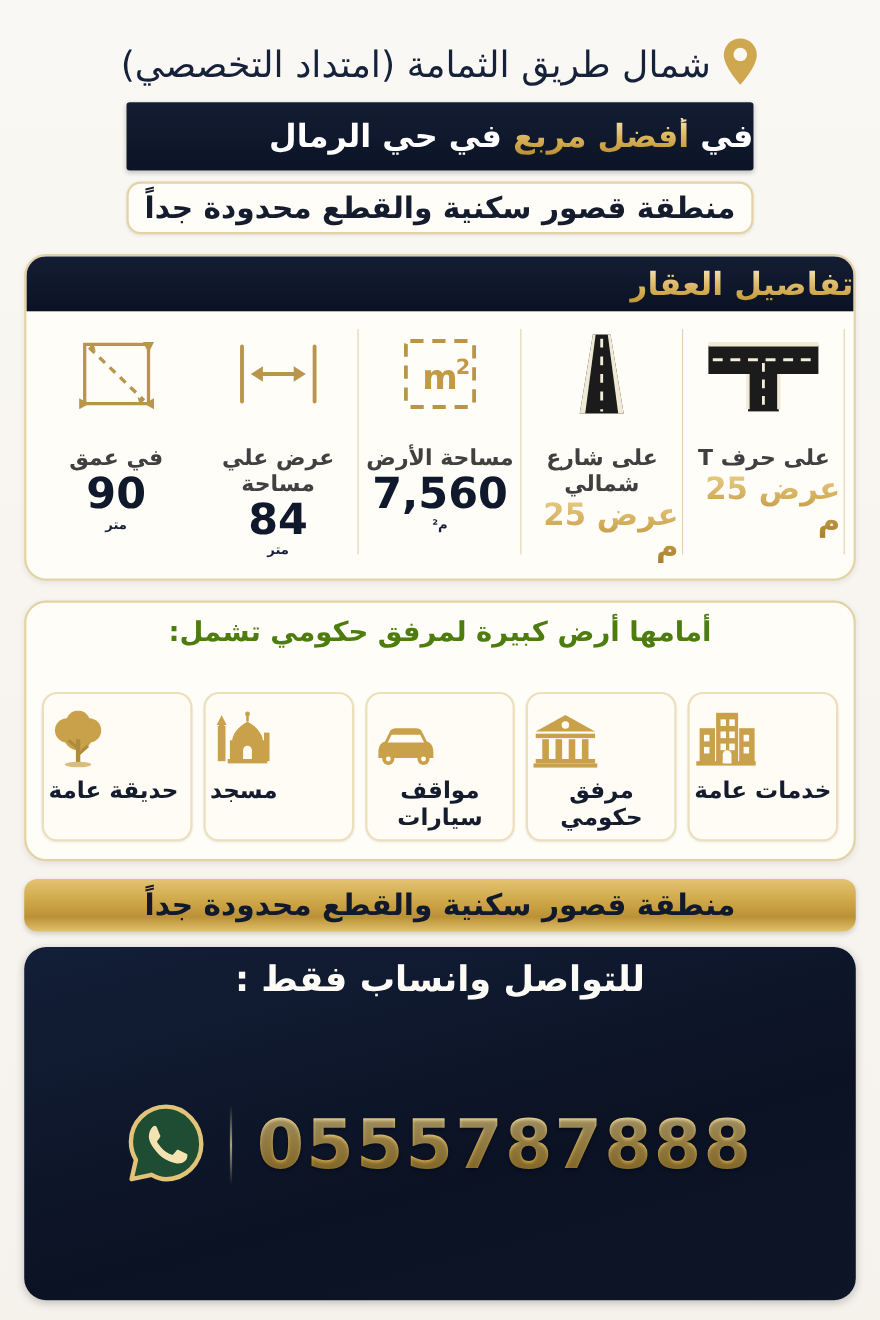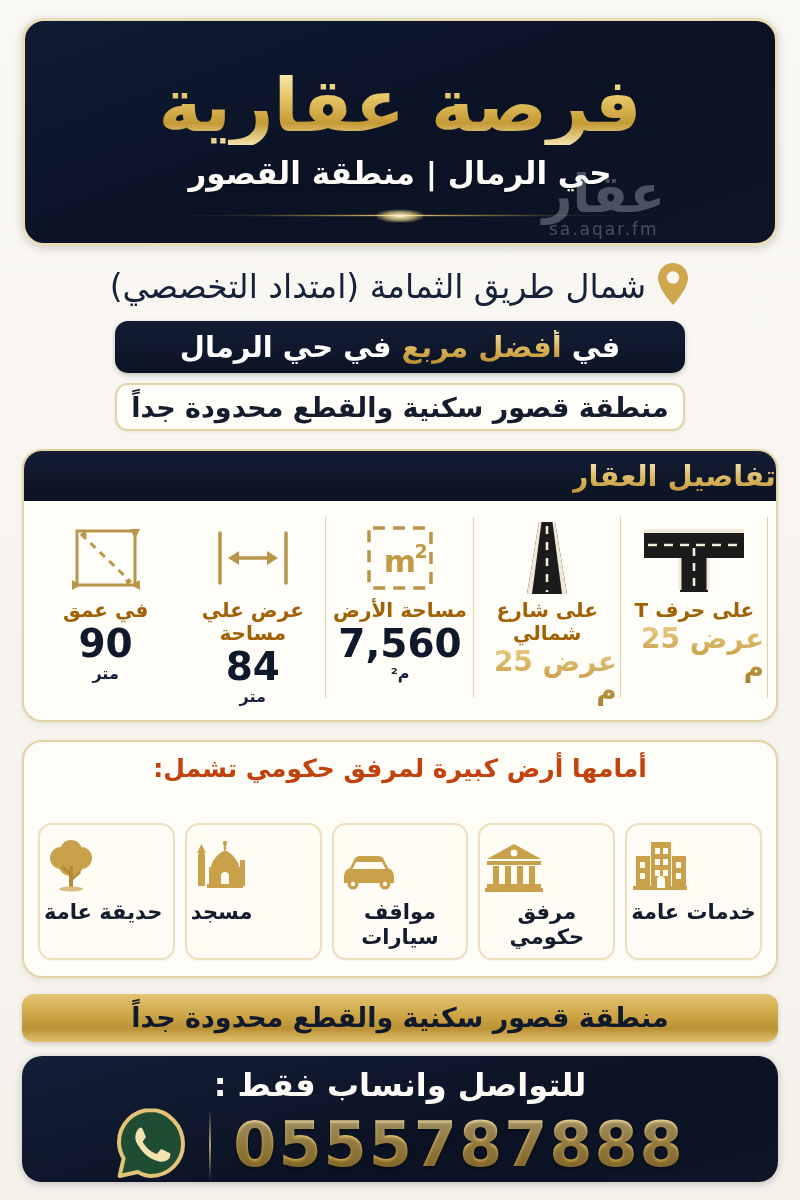--- a/index.html
+++ b/index.html
@@ -116,26 +116,25 @@
     font-size: 33px;
     font-weight: normal;
     color: #16223a;
     white-space: nowrap;
   }
 
   
   .dark-pill {
     margin: 11px auto 0;
     width: 570px;
-    height: 52px;
+    height: 62px;
     background: linear-gradient(180deg, #131d33 0%, #0c1426 100%);
-    border-radius: 13px;
-    display: flex;
-    align-items: center;
-    justify-content: center;
+    border-radius: 3px;
+    display: flex;
+    align-items: center;
     box-shadow: 0 2px 5px rgba(0,0,0,.22);
     flex: none;
   }
   .dark-pill .txt {
     font-size: 29px;
     font-weight: bold;
     color: #ffffff;
     white-space: nowrap;
   }
   .dark-pill .gold {
@@ -216,57 +215,57 @@
     width: 1px;
     background: #e0d2ab;
   }
   .detail-ico {
     height: 82px;
     display: flex;
     align-items: center;
     justify-content: center;
   }
   .detail-label {
-    margin-top: 0;
+    margin-top: 24px;
     font-size: 20px;
     font-weight: bold;
-    color: #a16207;
+    color: #404040;
     text-align: center;
     line-height: 1.15;
   }
   .detail-value {
     margin-top: 2px;
     font-size: 39px;
     font-weight: bold;
     color: #10182c;
     line-height: 1.05;
     direction: ltr;
   }
   .detail-unit {
-    font-size: 16px;
+    font-size: 12px;
     font-weight: bold;
     color: #16203a;
     line-height: 1.15;
   }
   .detail-value.gold-val {
     font-size: 28px;
     background: linear-gradient(180deg, #e8cd85 0%, #c9a04a 55%, #a8802f 100%);
     -webkit-background-clip: text;
     background-clip: text;
     color: transparent;
     -webkit-text-fill-color: transparent;
     direction: rtl;
   }
 
   
   .feat-intro {
     text-align: center;
     font-size: 25px;
     font-weight: bold;
-    color: #c2410c;
+    color: #4d7c0f;
     padding: 12px 2px 2px;
   }
   .feat-row {
     display: flex;
     flex-direction: row-reverse;
     gap: 10px;
     padding: 10px 14px 16px;
   }
   .feat-card {
     flex: 1 1 0;
@@ -358,29 +357,20 @@
     height: 72px;
     background: linear-gradient(180deg, rgba(230,205,140,0) 0%, rgba(230,205,140,.75) 50%, rgba(230,205,140,0) 100%);
   }
   .wa-icon { flex: none; display: block; }
 </style>
 </head>
 <body>
 
 <div class="page">
 
-  <div class="header">
-    <div class="header-title">فرصة عقارية</div>
-    <div class="header-sub">حي الرمال | منطقة القصور</div>
-    <div class="header-flare"></div>
-    <div class="watermark">
-      <div class="wm-ar">عقار</div>
-      <div class="wm-lat">sa.aqar.fm</div>
-    </div>
-  </div>
 
   <div class="loc-row">
     <span class="pin-icon">
       <svg width="34" height="44" viewBox="0 0 34 44">
         <path d="M17 1C8.7 1 2 7.7 2 16c0 11 15 27 15 27s15-16 15-27C32 7.7 25.3 1 17 1z" fill="#cfa74e"></path>
         <circle cx="17" cy="15.5" r="6.2" fill="#fbf8ef"></circle>
       </svg>
     </span>
     <span class="loc-text">شمال طريق الثمامة (امتداد التخصصي)</span>
   </div>

